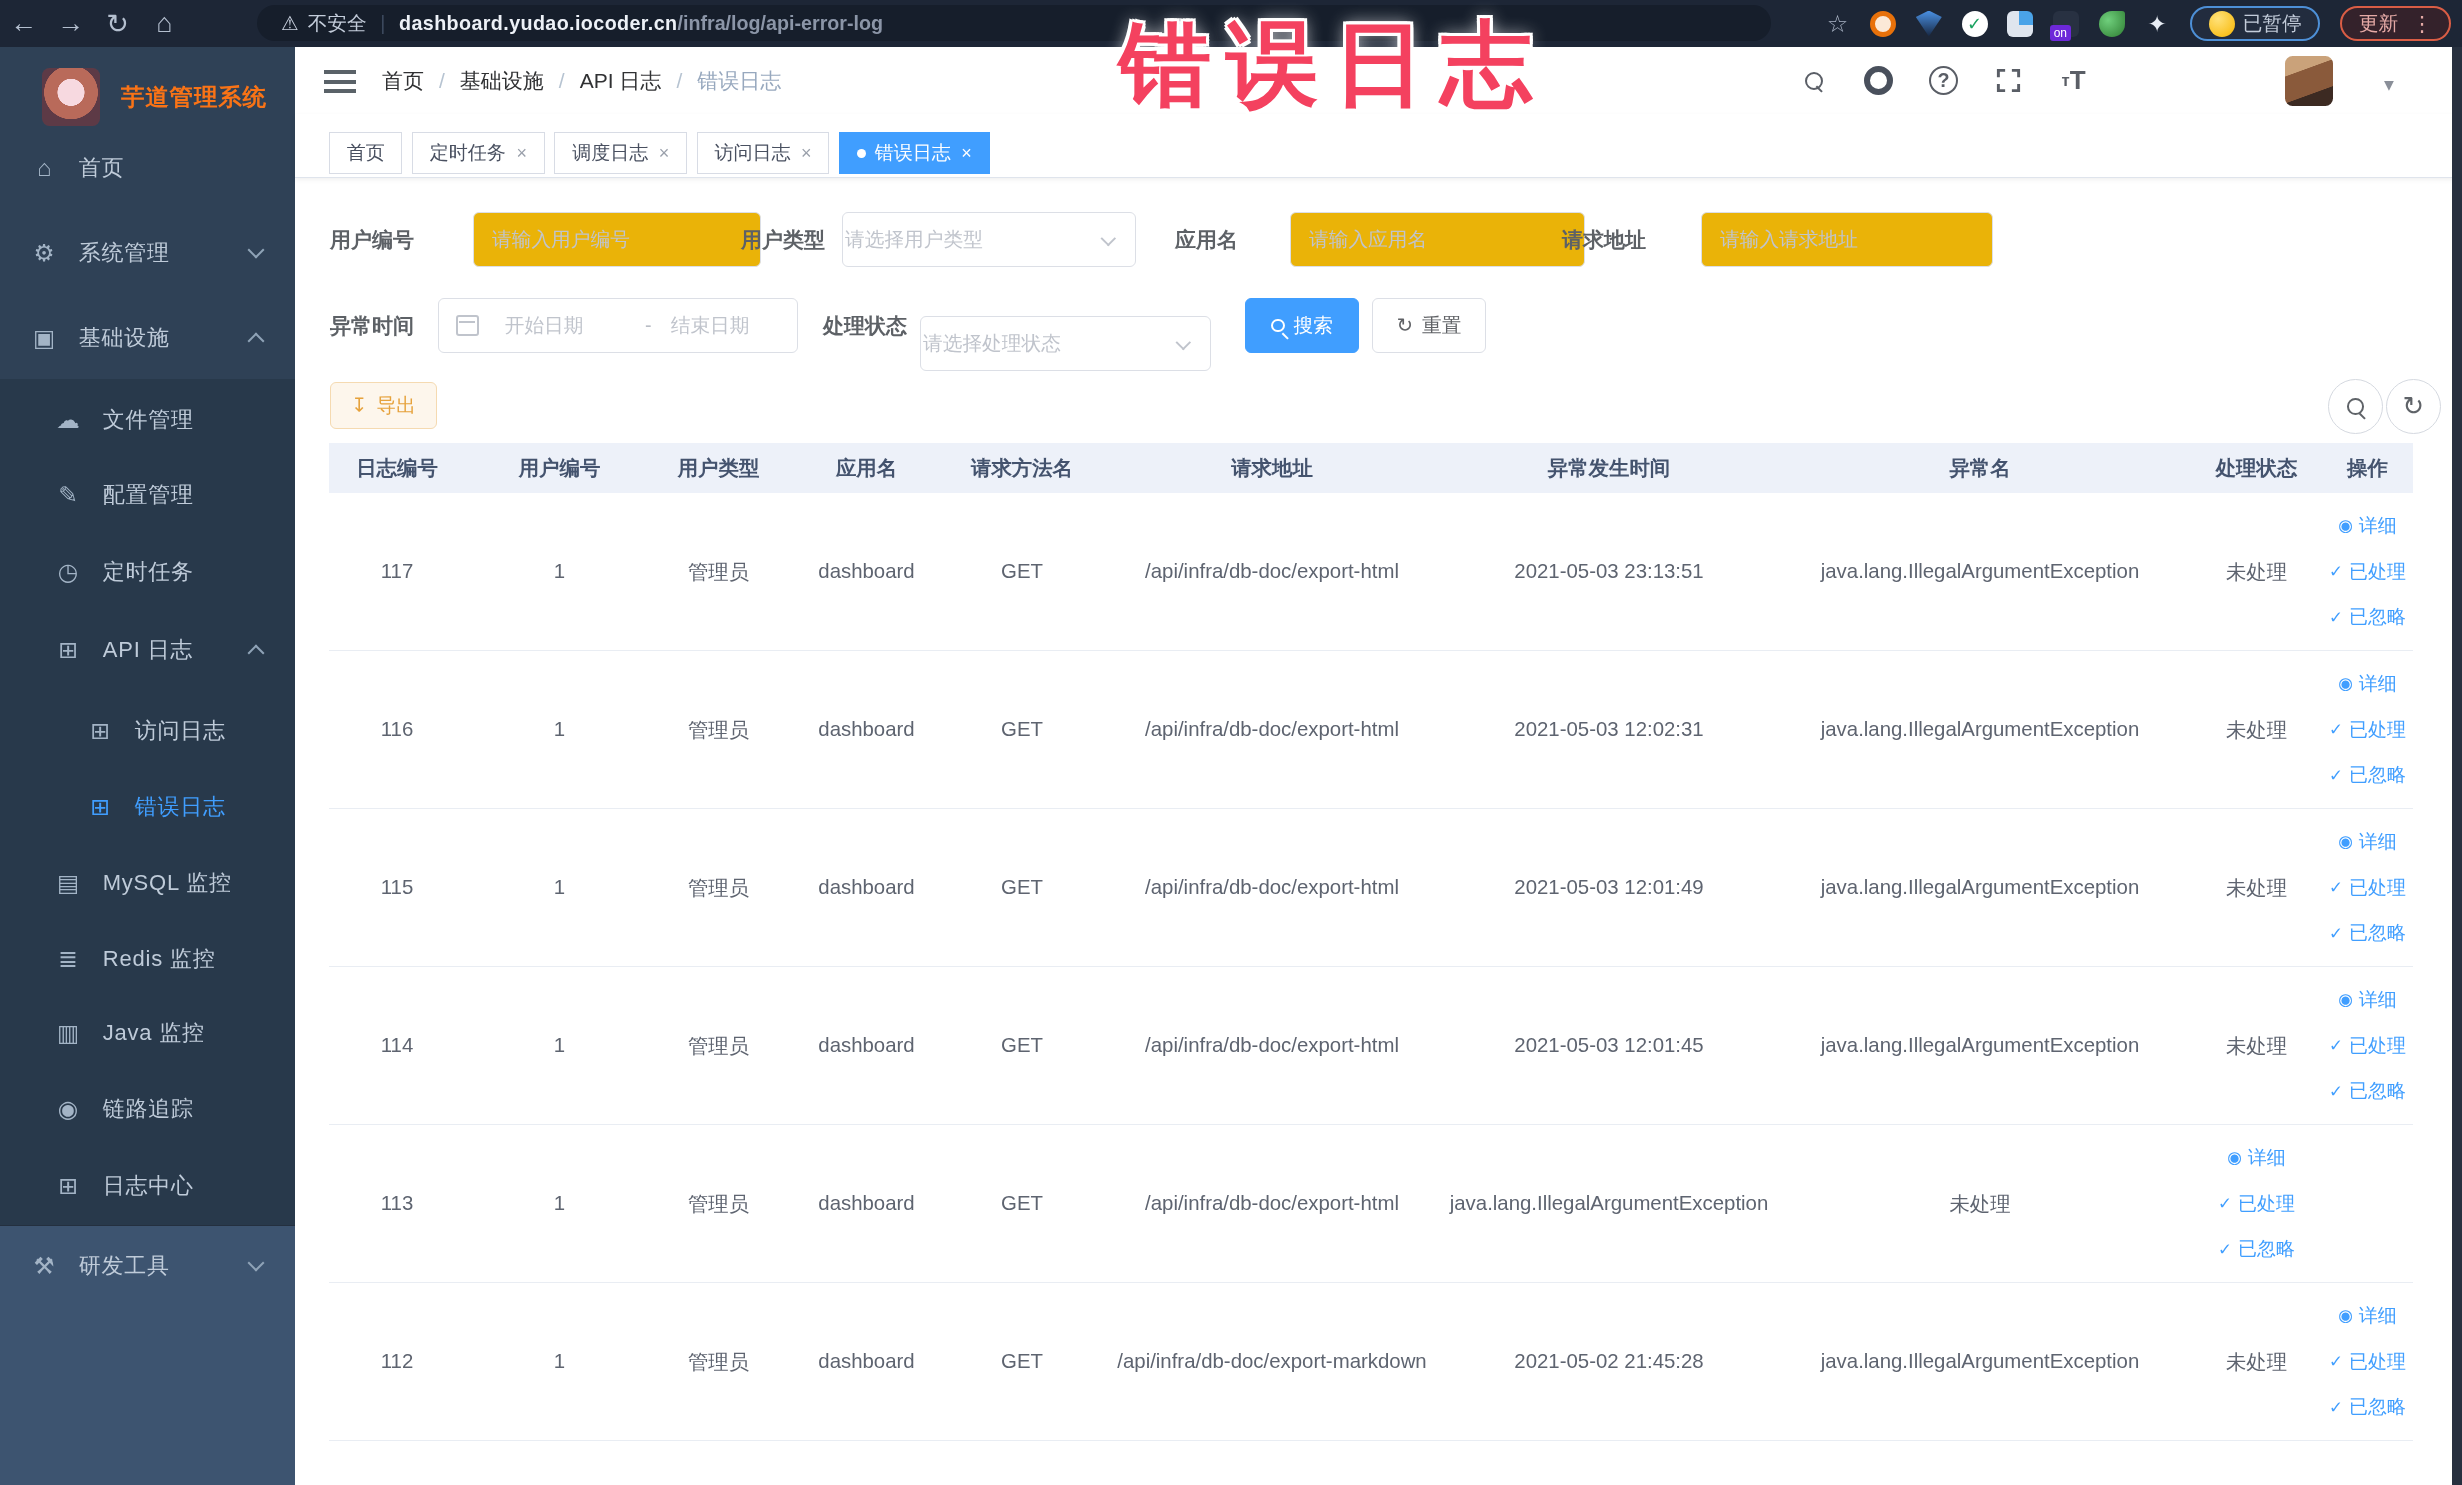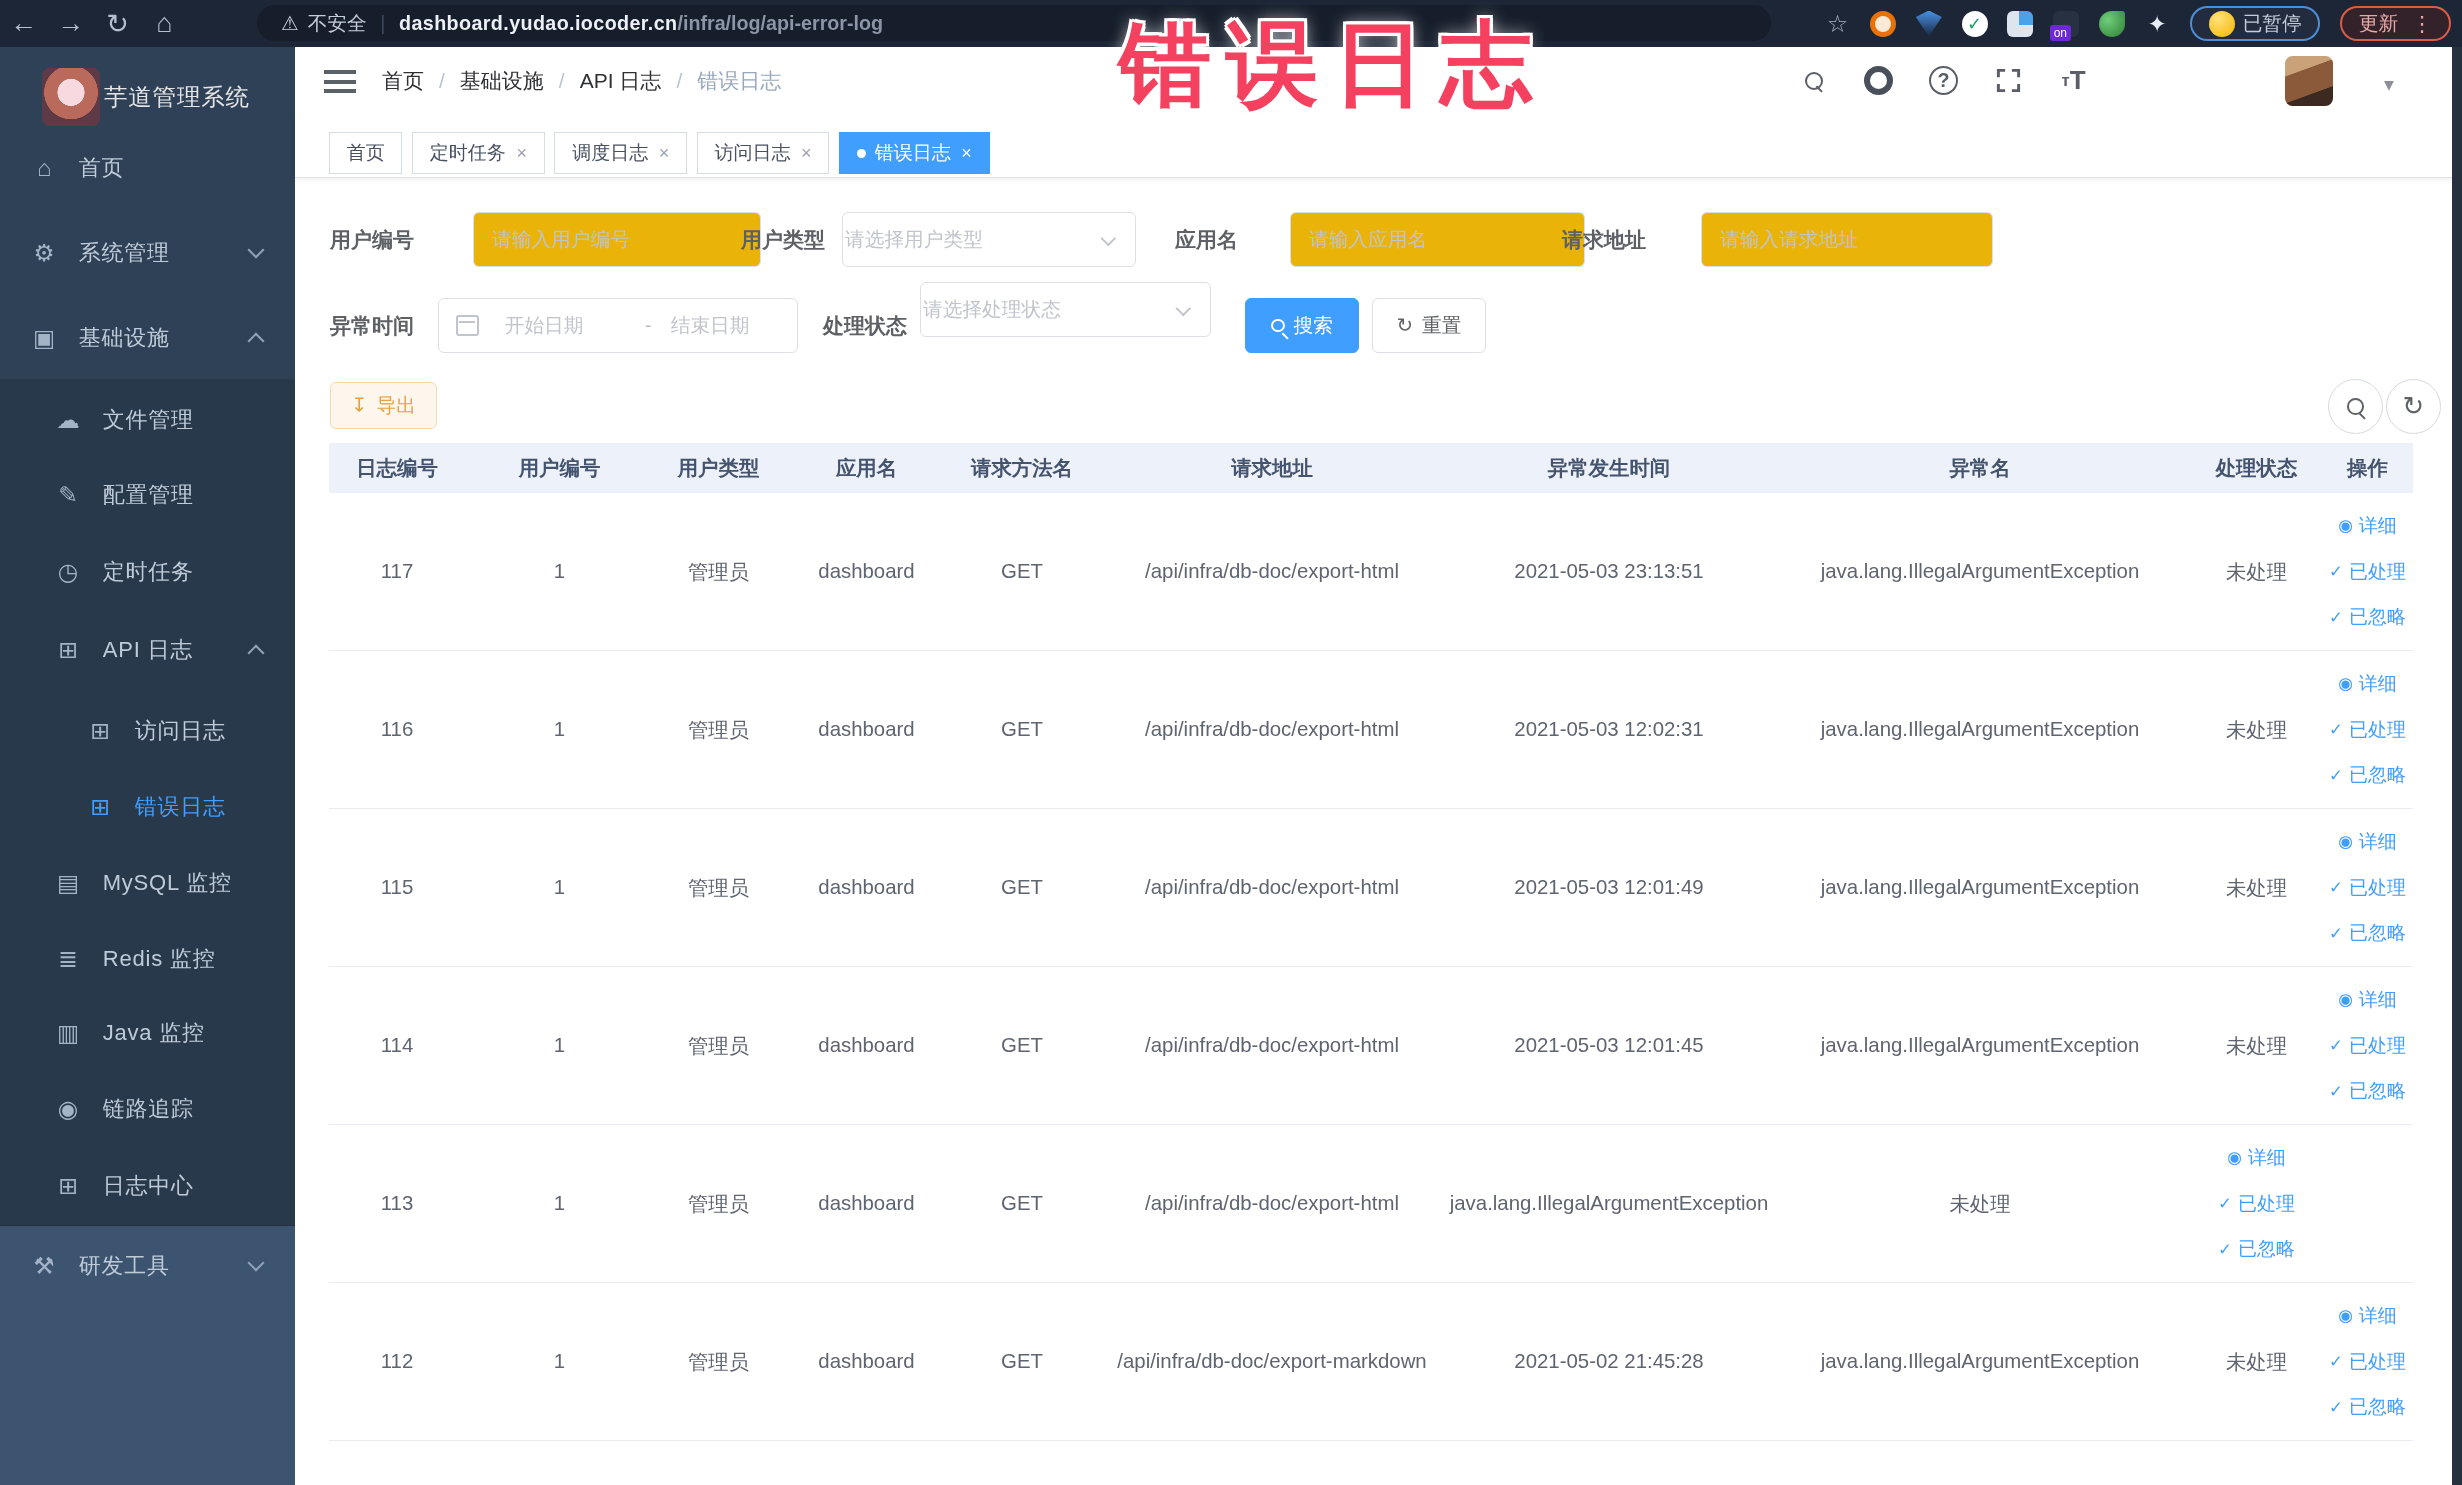--- a/index.html
+++ b/index.html
@@ -32,21 +32,21 @@
   .emoji-face { width:26px; height:26px; border-radius:50%; background:radial-gradient(circle at 35% 30%,#ffe27a,#f7b500); position:relative; }
   .pill-update { border:2.3px solid #d95d45; background:#34222b; color:#e4a9a5; gap:13.6px; }
   .kebab { color:#e4a9a5; font-size:21px; }
 
   
   .sidebar { position:absolute; left:0; top:47px; width:295px; height:1439px; background:#2f4156; }
   .side-sub-zone { position:absolute; left:0; top:332px; width:100%; height:846px; background:#28394b; }
   .side-bottom-zone { position:absolute; left:0; top:1178px; width:100%; bottom:0; background:#3d5470; border-top:1.5px solid #24303f; }
   .logo-row { position:absolute; left:0; top:13.6px; width:100%; height:73px; display:flex; align-items:center; }
   .logo-avatar { width:58px; height:58px; margin-left:42px; border-radius:7.6px; background:radial-gradient(circle at 50% 42%,#f7d9e0 0 30%,#b96a5a 31% 60%,#5d3a46 61%); flex:none; }
-  .logo-title { margin-left:4px; color:#e5e5e5; font-size:23.5px; font-weight:normal; letter-spacing:0.8px; }
+  .logo-title { margin-left:21px; color:#f97316; font-size:23.5px; font-weight:bold; letter-spacing:0.8px; }
   .side-item { position:absolute; left:0; width:100%; height:76px; display:flex; align-items:center; color:#bfcbd9; font-size:22px; cursor:pointer; }
   .side-item .s-icon { font-size:23.5px; color:#a3b4c6; width:30px; text-align:center; flex:none; }
   .side-item.lvl0 .s-icon { margin-left:29px; }
   .side-item.lvl1 .s-icon { margin-left:53px; }
   .side-item.lvl2 .s-icon { margin-left:85px; }
   .side-item .s-label { margin-left:19.7px; letter-spacing:0.8px; }
   .side-item.active, .side-item.active .s-icon { color:#409eff; }
   .chev { position:absolute; right:33px; width:12px; height:12px; border-right:2.3px solid #8fa3b7; border-bottom:2.3px solid #8fa3b7; }
   .chev.down { transform:rotate(45deg); top:29px; }
   .chev.up { transform:rotate(-135deg); top:35px; }
@@ -299,21 +299,21 @@
   <input class="finput" style="left: 1665px; top: 212px; width: 292px;" placeholder="请输入请求地址">
 
   <label class="flabel" style="left:330px;top:298px;">异常时间</label>
   <div class="daterange" style="left:438px;top:298px;width:360px;">
     <span class="cal-ic"></span>
     <span class="dr-ph dr-start">开始日期</span>
     <span class="dr-ph dr-dash">-</span>
     <span class="dr-ph dr-end">结束日期</span>
   </div>
   <label class="flabel" style="left:823px;top:298px;">处理状态</label>
-  <div class="fselect" style="left:920px;top:282px;width:291px;">
+  <div class="fselect" style="left:920px;top:316px;width:291px;">
     <span class="ph">请选择处理状态</span>
     <span class="sel-chev"></span>
   </div>
   <div class="btn btn-search" style="left:1245px;top:298px;width:114px;">
     <span class="mag"></span>
     <span>搜索</span>
   </div>
   <div class="btn btn-reset" style="left:1372px;top:298px;width:114px;">
     <span>↻</span>
     <span>重置</span>

